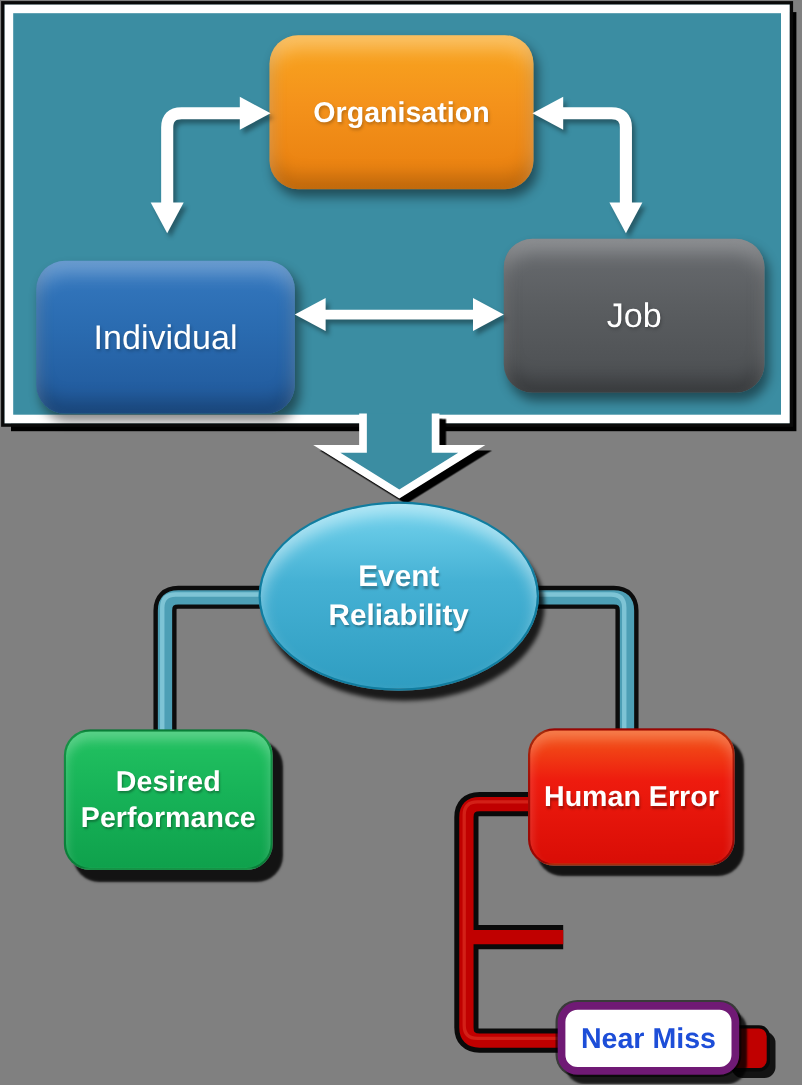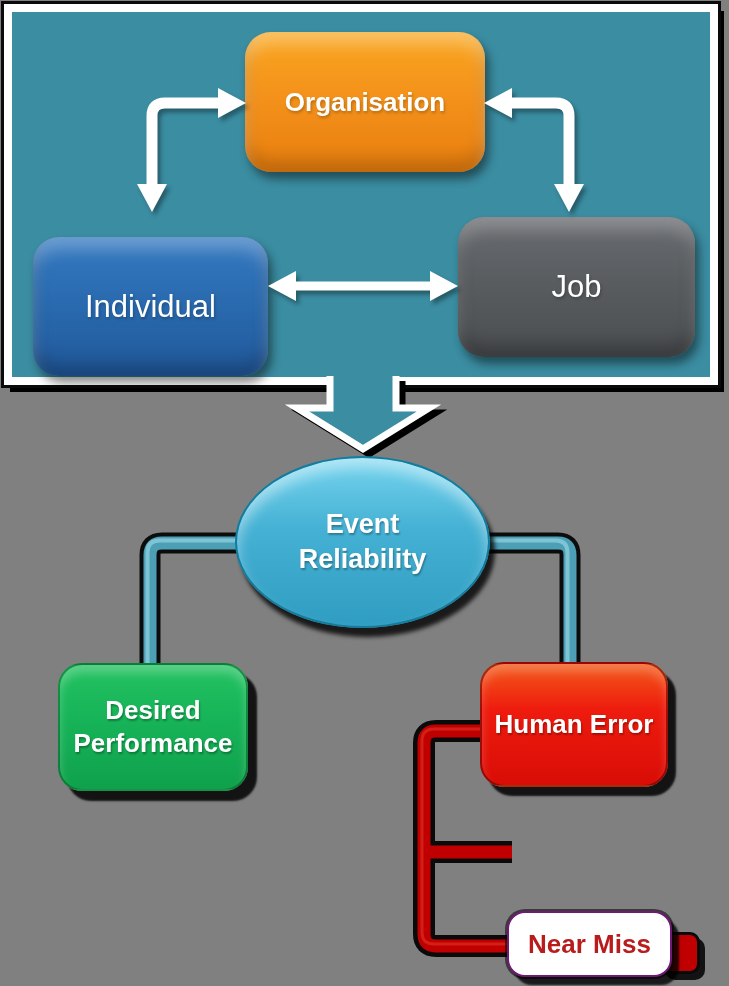--- a/index.html
+++ b/index.html
@@ -79,21 +79,21 @@
   .event{
     left:510px;top:817px;width:160px;height:69px;border-radius:20px;
     background:linear-gradient(180deg,#F5A125 0%,#E2830F 45%,#CC6C0A 100%);
     border:3px solid #0a0a0a;
     box-shadow:7px 8px 2px rgba(0,0,0,0.85),
                inset 0 6px 8px rgba(255,255,255,0.3);
     font-size:26px;font-weight:700;text-shadow:1px 2px 2px rgba(0,0,0,0.3);
   }
   .nearmiss{
     left:507px;top:911px;width:165px;height:66px;border-radius:18px;
-    background:#ffffff;border:2px solid #701a75;color:#b91c1c;
+    background:#ffffff;border:7px solid #701a75;color:#1d4ed8;
     box-shadow:0 0 0 2px rgba(0,0,0,0.55),7px 8px 2px rgba(0,0,0,0.8);
     font-size:26px;font-weight:700;
   }
   .ear{
     position:absolute;left:660px;top:932px;width:34px;height:36px;
     background:#C00000;border:3px solid #0a0a0a;border-radius:10px;
     box-shadow:5px 6px 0 rgba(0,0,0,0.85);
   }
   svg.overlay{position:absolute;left:0;top:0;pointer-events:none;}
   .panel-arrows{filter:drop-shadow(3px 4px 2px rgba(0,0,0,0.35));}

